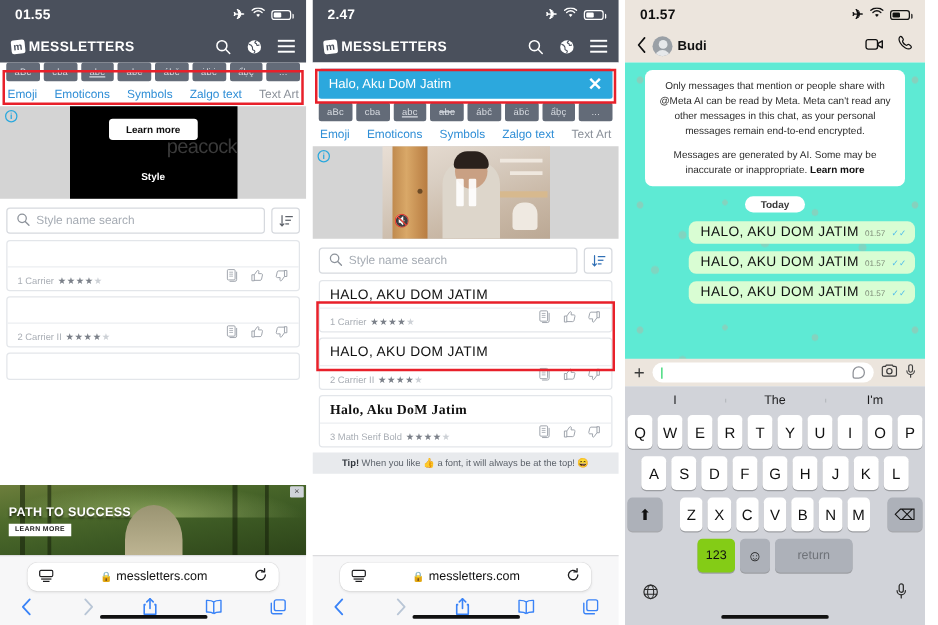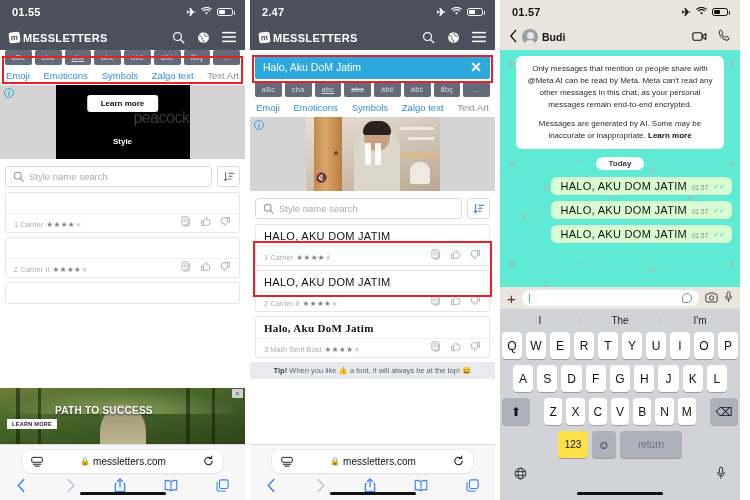--- a/index.html
+++ b/index.html
@@ -120,21 +120,21 @@
   .tipbar b { color:#33383f; }
 
   
   .banner { position:absolute; left:0; right:0; bottom:56px; height:56px; overflow:hidden;
             background: linear-gradient(170deg,#6d7e3c 0%, #4e6b2c 30%, #3d5a24 60%, #2d4419 100%); }
   .banner .trunk { position:absolute; top:0; bottom:0; width:4px; background:rgba(20,30,10,.55); }
   .banner .path { position:absolute; left:50%; transform:translateX(-50%); bottom:0; width:46px; height:40px;
                   background: linear-gradient(180deg,#9a9472,#bdb492); border-radius:50% 50% 0 0 / 70% 70% 0 0; }
   .banner .hl { position:absolute; left:0; right:0; top:0; height:26px; background: radial-gradient(ellipse at 50% 100%, rgba(200,220,140,.55), rgba(0,0,0,0) 70%); }
   .banner-title { position:absolute; left:7px; top:17px; color:#fff; font-size:10px; font-weight:800; letter-spacing:.3px;
-                  text-shadow: 0 1px 2px rgba(0,0,0,.7); margin-left: 48px; }
+                  text-shadow: 0 1px 2px rgba(0,0,0,.7); }
   .banner-cta { position:absolute; left:7px; top:31px; background:#ffffff; color:#222; font-size:5.5px; font-weight:800;
                 padding:2px 5px; letter-spacing:.3px; }
   .banner-x { position:absolute; right:2px; top:1px; width:11px; height:9px; background:#cfd3d8; color:#444;
               font-size:7px; display:flex; align-items:center; justify-content:center; border-radius:1px; }
 
   
   .safari { position:absolute; left:0; right:0; bottom:0; height:56px; background:#f7f7f8; border-top:1px solid #dcdcde; }
   .url-bar { margin: 5px 22px 0 22px; height:23px; background:#fff; border-radius:8px;
              display:flex; align-items:center; justify-content:space-between; padding: 0 9px;
              box-shadow: 0 0 0 .5px rgba(0,0,0,.08), 0 1px 2px rgba(0,0,0,.07); }
@@ -196,21 +196,21 @@
   .kb-sug + .kb-sug::before { content:""; position:absolute; left:0; top:4px; bottom:4px; width:1px; background:#b7babf; }
   .kb-rows { padding: 0 2px; }
   .kb-row { display:flex; justify-content:center; gap:4px; margin-bottom:6px; }
   .key { flex:1; height:27px; background:#fff; border-radius:4px; display:flex; align-items:center; justify-content:center;
          font-size:12px; color:#111; box-shadow: 0 1px 0 rgba(0,0,0,.25); }
   .kb-row.r2 { padding: 0 11px; }
   .kb-row.r3 { padding: 0 0; }
   .key.wide { flex: 0 0 28px; background:#adb1b9; box-shadow: 0 1px 0 rgba(0,0,0,.2); }
   .key.spacer { flex:0 0 6px; background:transparent; box-shadow:none; }
   .kb-row.r4 { }
-  .key.num { flex: 0 0 30px; background:#fde047; font-size:10px; }
+  .key.num { flex: 0 0 30px; background:#84cc16; font-size:10px; }
   .key.emoji { flex:0 0 24px; background:#adb1b9; font-size:12px; }
   .key.space { flex:1; }
   .key.return { flex:0 0 62px; background:#adb1b9; font-size:10px; color:#6f7379; }
   .kb-bottom { display:flex; align-items:center; justify-content:space-between; padding: 2px 14px 0 14px; color:#2b2b2b; font-size:13px; }
   .kb-home { position:absolute; left:50%; transform:translateX(-50%); bottom:5px; width:86px; height:3.5px; background:#111; border-radius:2px; }
 </style>
 </head>
 <body>
 
 <div class="screens">

